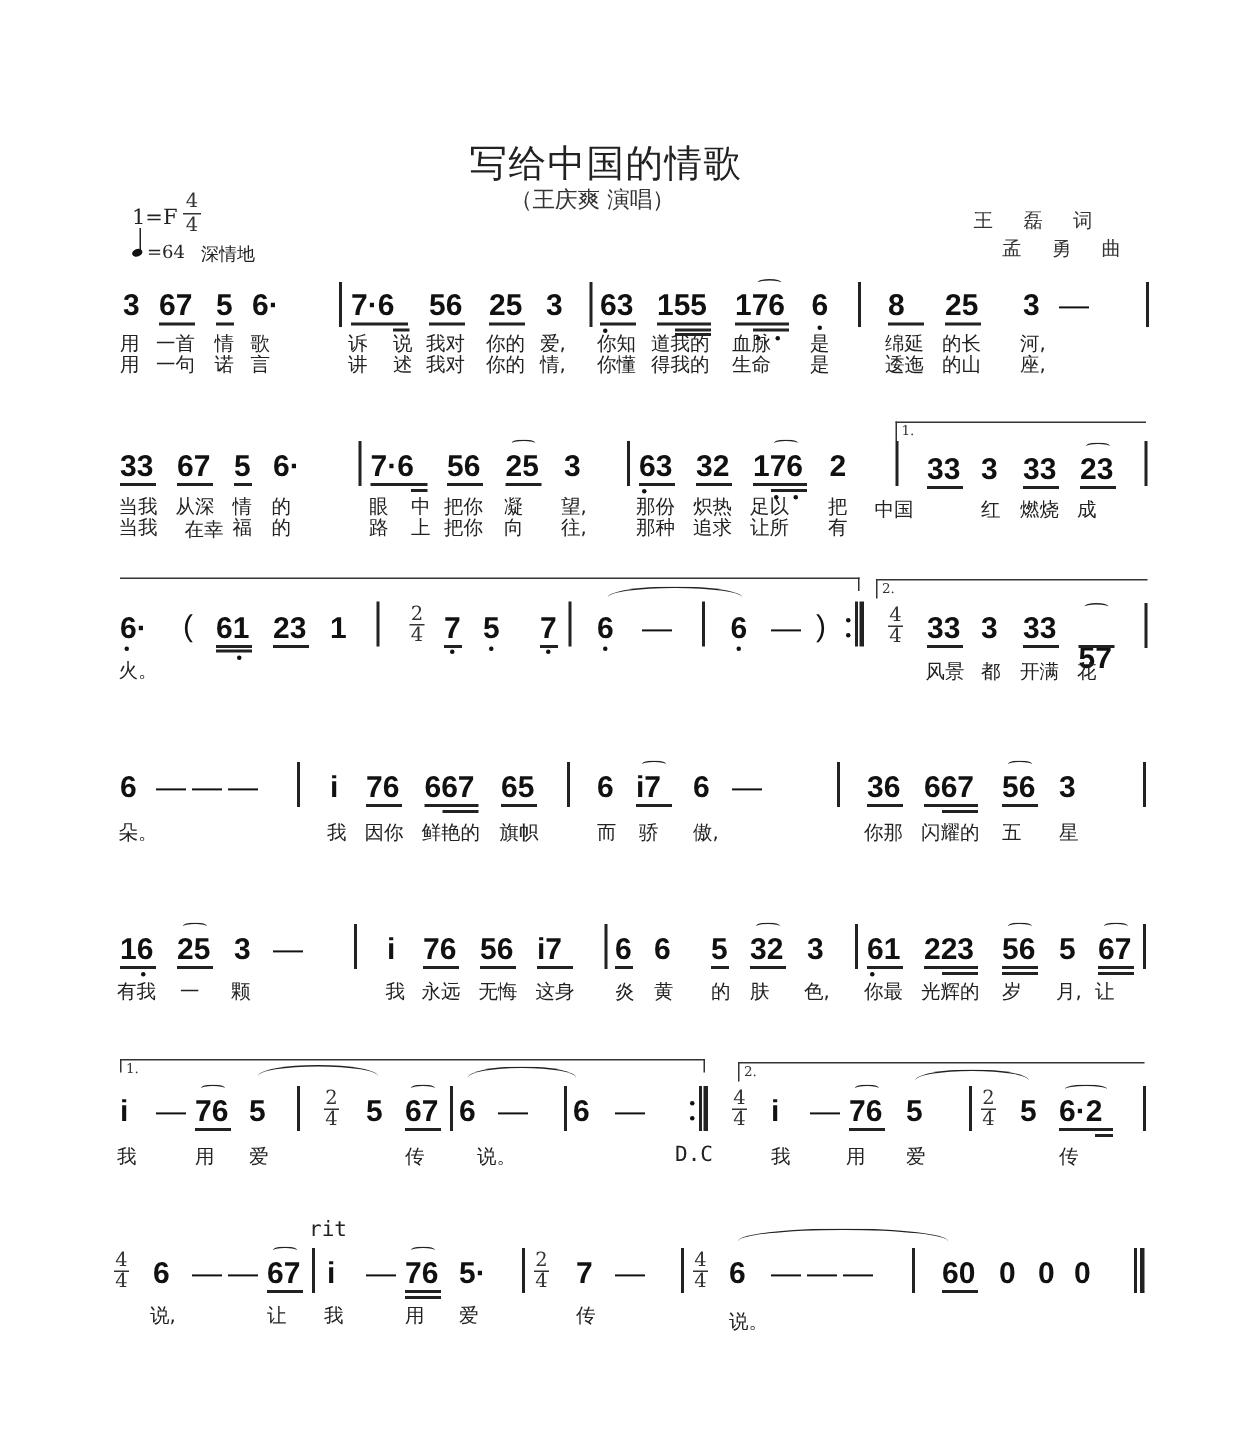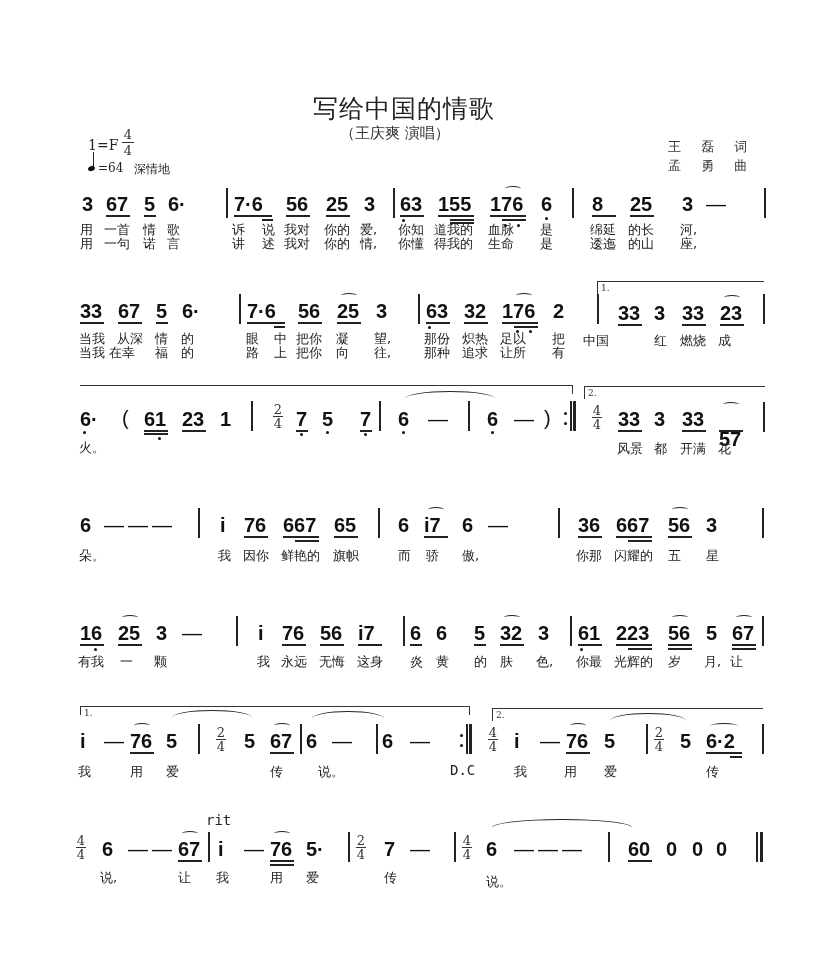--- a/index.html
+++ b/index.html
@@ -36,21 +36,21 @@
   <div>4</div>
   <div style="border-top:1px solid #333;margin:1px 0;"></div>
   <div>4</div>
 </div>
 <div class="abs" style="left:88px;top:152px;">
   <div style="position:absolute;left:5px;top:0;width:1px;height:17px;background:#222;"></div>
   <div style="position:absolute;left:0;top:14px;width:7px;height:5px;border-radius:50%;background:#111;transform:rotate(-20deg);"></div>
 </div>
 <div class="abs meta" style="left:98px;top:161px;font-size:12px;">=64</div>
 <div class="abs meta" style="left:134px;top:161px;font-size:12px;">深情地</div>
-<div class="abs credit" style="left:668px;top:138px;">王 磊 词</div>
+<div class="abs credit" style="left:649px;top:138px;">王 磊 词</div>
 <div class="abs credit" style="left:668px;top:157px;">孟 勇 曲</div>
 
 <div>
   <span class="n" style="left:82px;top:193px;">3</span>
   <span class="n" style="left:106px;top:193px;">67</span>
     <div class="u1" style="left:106px;top:215px;width:24px;"></div>
   <span class="n" style="left:144px;top:193px;">5</span>
     <div class="u1" style="left:144px;top:215px;width:12px;"></div>
   <span class="n" style="left:168px;top:193px;">6·</span>
   <div class="bar" style="left:226px;top:188px;height:30px;"></div>
@@ -178,21 +178,21 @@
   <span class="ly" style="left:374px;top:331px;">望,</span>
   <span class="ly" style="left:424px;top:331px;">那份</span>
   <span class="ly" style="left:462px;top:331px;">炽热</span>
   <span class="ly" style="left:500px;top:331px;">足以</span>
   <span class="ly" style="left:552px;top:331px;">把</span>
   <span class="ly" style="left:583px;top:333px;">中国</span>
   <span class="ly" style="left:654px;top:333px;">红</span>
   <span class="ly" style="left:680px;top:333px;">燃烧</span>
   <span class="ly" style="left:718px;top:333px;">成</span>
   <span class="ly" style="left:79px;top:345px;">当我</span>
-  <span class="ly" style="left:109px;top:345px;font-family:Liberation Serif, serif;">在幸</span>
+  <span class="ly" style="left:123px;top:345px;font-family:Liberation Serif, serif;">在幸</span>
   <span class="ly" style="left:155px;top:345px;">福</span>
   <span class="ly" style="left:181px;top:345px;">的</span>
   <span class="ly" style="left:246px;top:345px;">路</span>
   <span class="ly" style="left:274px;top:345px;">上</span>
   <span class="ly" style="left:296px;top:345px;">把你</span>
   <span class="ly" style="left:336px;top:345px;">向</span>
   <span class="ly" style="left:374px;top:345px;">往,</span>
   <span class="ly" style="left:424px;top:345px;">那种</span>
   <span class="ly" style="left:462px;top:345px;">追求</span>
   <span class="ly" style="left:500px;top:345px;">让所</span>

